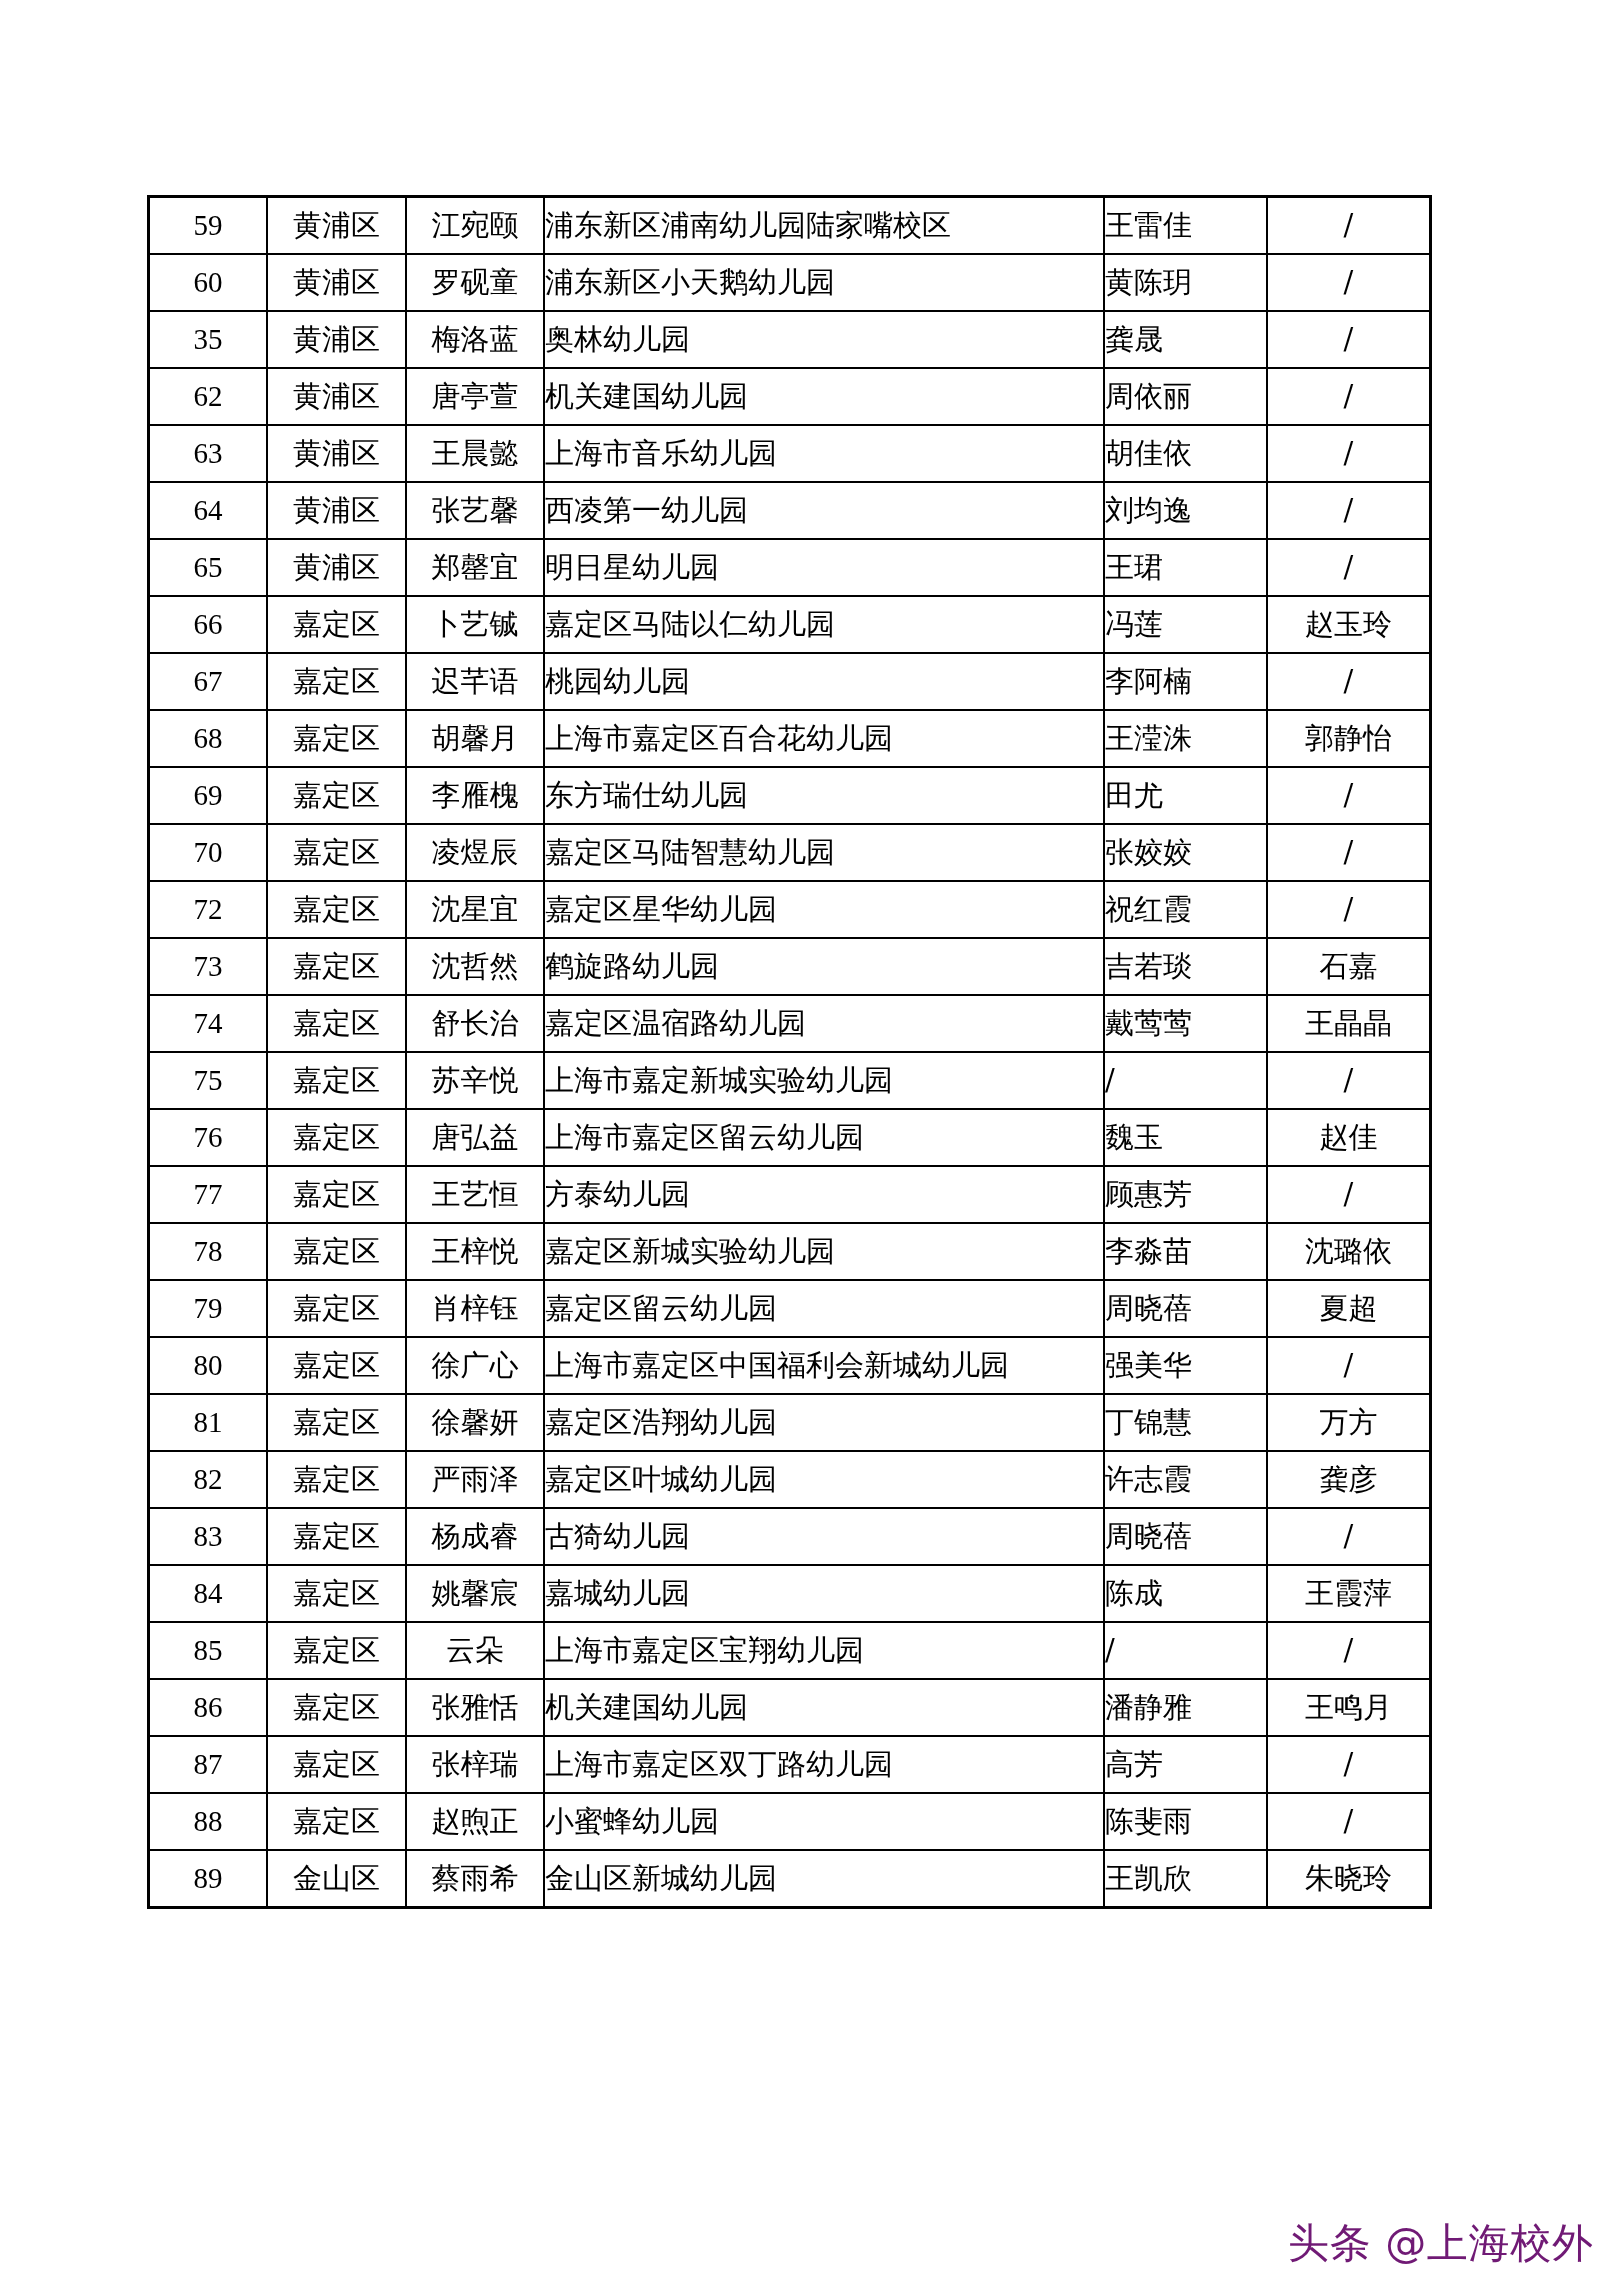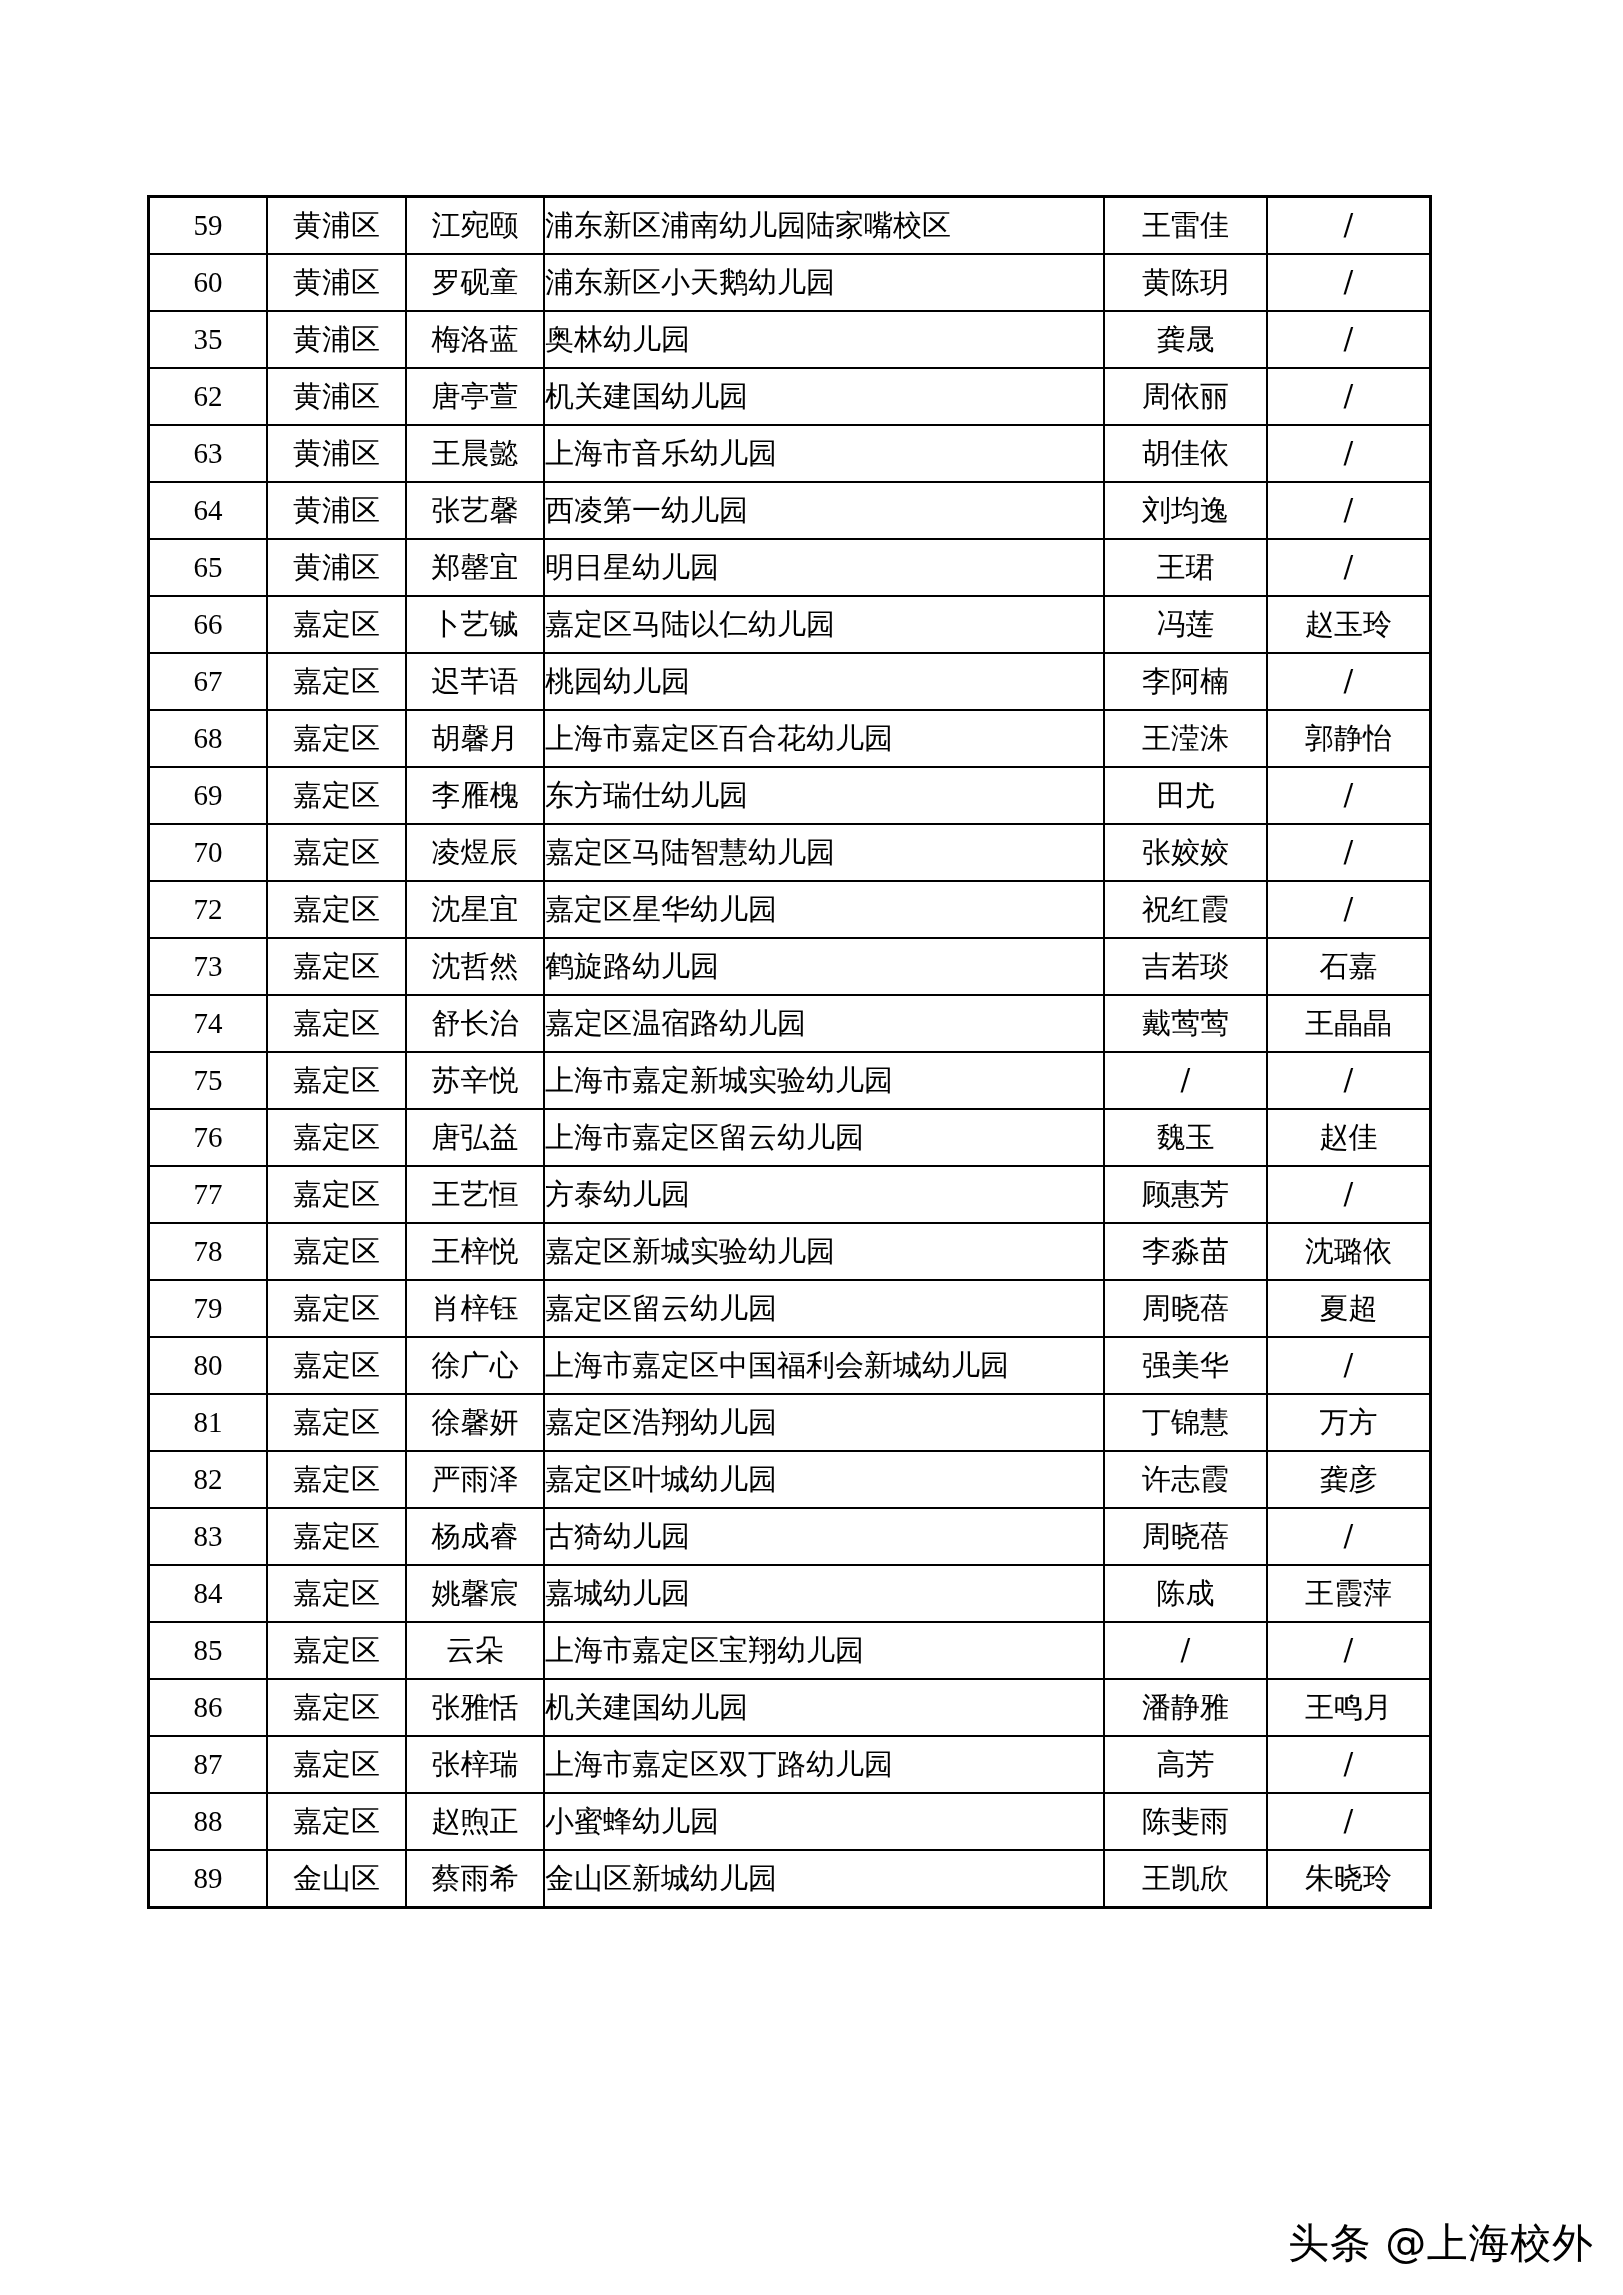--- a/index.html
+++ b/index.html
@@ -7,24 +7,24 @@
          font-family: "DejaVu Serif", "Liberation Serif", serif; color: #000; }
   .page { position: absolute; left: 0; top: 0; width: 1623px; height: 2295px; background: #fff; }
   table.roster { position: absolute; left: 147px; top: 195px; width: 1269px;
                  border-collapse: collapse; table-layout: fixed; border: 3.3px solid #000; }
   table.roster td { border: 2.6px solid #000; height: 55px; padding: 0; font-size: 29px;
                     line-height: 1; vertical-align: middle; white-space: nowrap; overflow: hidden; }
   td.c-idx { width: 116px; text-align: center; font-family: "Liberation Serif", serif; }
   td.c-dist { width: 137px; text-align: center; border-radius: 6px; }
   td.c-name { width: 136px; text-align: center; }
   td.c-school { width: 558px; text-align: left; padding-left: 5.2px; }
-  td.c-t1 { width: 161px; text-align: center; }
+  td.c-t1 { width: 161px; }
   td.c-t2 { width: 161px; text-align: center; }
   .watermark { position: absolute; left: 1288px; top: 2216px; font-family: "DejaVu Sans", sans-serif;
-               font-size: 41px; color: #000000; letter-spacing: 0.7px; white-space: nowrap; }
+               font-size: 41px; color: #701a75; letter-spacing: 0.7px; white-space: nowrap; }
 </style>
 </head>
 <body>
 
 <div class="page">
   <table class="roster">
     <tbody id="roster-body">
         <tr>
           <td class="c-idx">59</td>
           <td class="c-dist">黄浦区</td>

